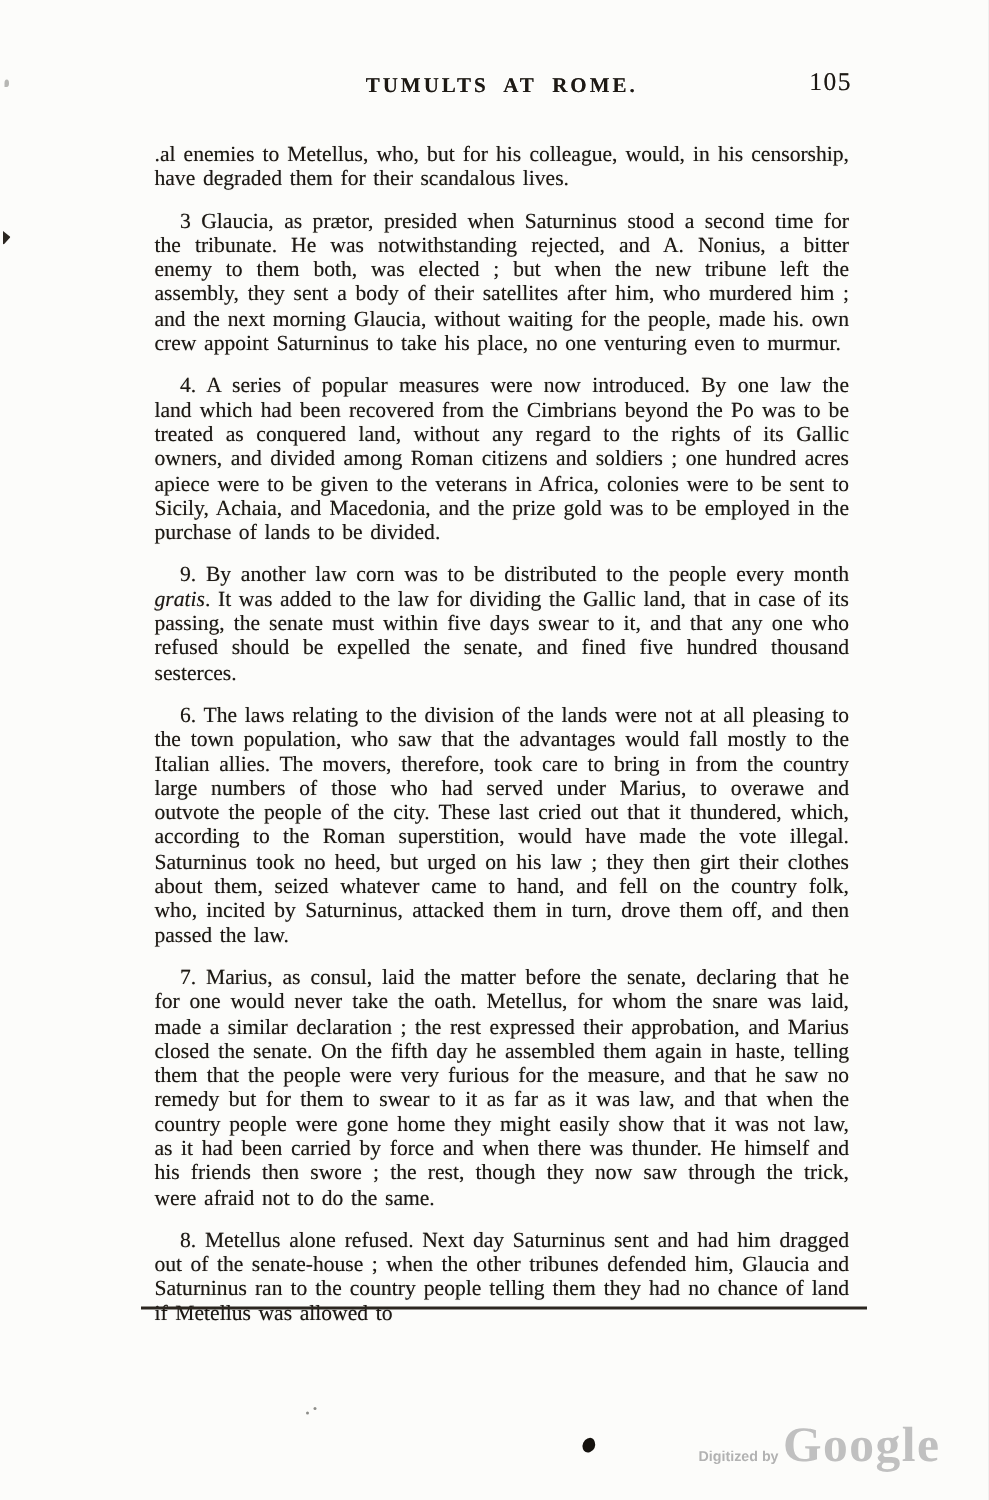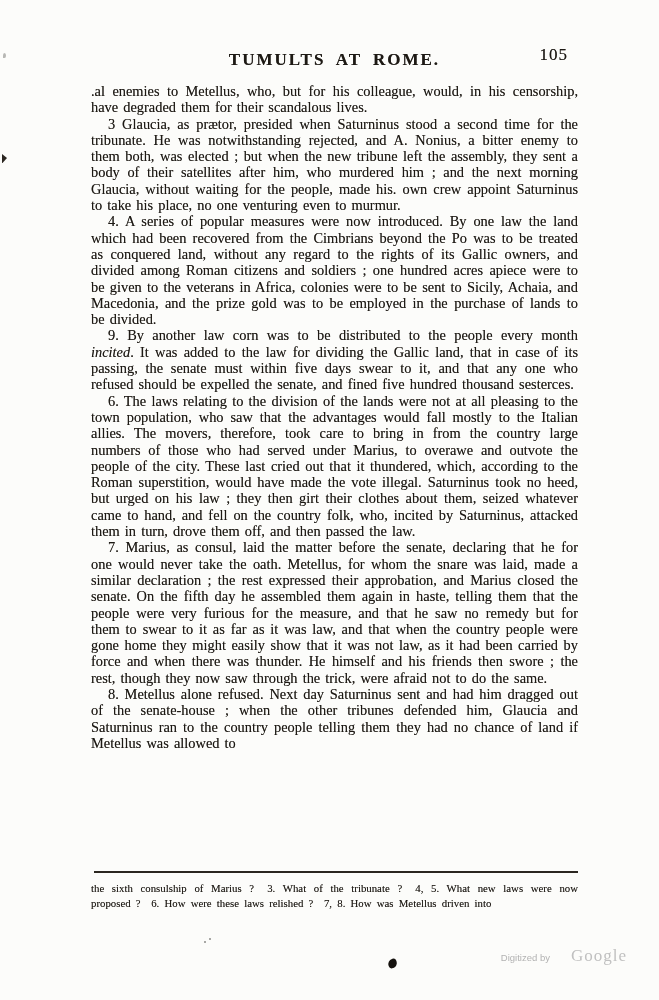--- a/index.html
+++ b/index.html
@@ -11,62 +11,63 @@
     font-family:"Liberation Serif", serif;
     color:#1d1914;
     overflow:hidden;
   }
   .running-head {
     position:absolute; left:91px; top:47px; width:487px; height:22px;
   }
   .head-title {
     position:absolute; left:0; right:0; top:3px;
     text-align:center;
-    font-size:17px; font-weight:700;
+    font-size:14px; font-weight:700;
     letter-spacing:2px; word-spacing:5px;
     text-shadow:0 0 0.4px rgba(29,25,20,0.6);
   }
   .page-number {
     position:absolute; right:10px; top:-2px;
     font-size:17px; font-weight:400; letter-spacing:1px;
     text-shadow:0 0 0.4px rgba(29,25,20,0.6);
   }
   .body-text {
     position:absolute; left:91px; top:83px; width:487px;
     text-align:justify;
     font-size:14.4px; line-height:16.3px;
     word-spacing:1.5px;
     text-shadow:0 0 0.45px rgba(29,25,20,0.55);
   }
-  .para { margin:0; padding:0; }
+  .para { margin:12px; padding:0; }
   .para.indent { text-indent:17px; }
   .italic { font-style:italic; }
   .footnote-rule {
     position:absolute; left:94px; top:871px; width:484px; height:2px;
     background:#2b2620;
   }
   .footnote {
     position:absolute; left:91px; top:881px; width:487px;
     text-align:justify;
     font-size:10.8px; line-height:15px;
     word-spacing:2.5px;
     text-shadow:0 0 0.35px rgba(29,25,20,0.5);
   }
   .watermark {
     position:absolute; top:946px; right:32px;
-    display:flex; align-items:baseline; gap:21px;
+    display:flex; align-items:baseline; gap:3px;
     user-select:none;
+    font-weight:bold;
   }
   .wm-prefix {
     font-family:"Liberation Sans", sans-serif;
     font-size:9.5px; color:#b2b2b2;
   }
   .wm-brand {
     font-family:"Liberation Serif", serif;
-    font-size:17px; color:#c0c0c0; letter-spacing:1px;
+    font-size:33px; color:#c0c0c0; letter-spacing:1px;
   }
   
   .speck { position:absolute; background:#2b2620; }
   .speck-edge-comma {
     left:3px; top:53px; width:3px; height:5px;
     background:#9a9a96; border-radius:50% 50% 50% 0; opacity:.7;
   }
   .speck-edge-wedge {
     left:2px; top:154px; width:5px; height:9px;
     clip-path:polygon(0 0, 100% 45%, 10% 100%, 0 100%);
@@ -93,31 +94,28 @@
   <div class="running-head">
     <span class="head-title">TUMULTS AT ROME.</span>
     <span class="page-number">105</span>
   </div>
 
   <div class="body-text">
 
   <p class="para"><span>.al enemies to Metellus, who, but for his colleague, would, in his censorship, have degraded them for their scandalous lives.</span></p>
       <p class="para indent"><span>3 Glaucia, as prætor, presided when Saturninus stood a second time for the tribunate.  He was notwithstanding rejected, and A. Nonius, a bitter enemy to them both, was elected ; but when the new tribune left the assembly, they sent a body of their satellites after him, who murdered him ;  and the next morning Glaucia, without waiting for the people, made his. own crew appoint Saturninus to take his place, no one venturing even to murmur.</span></p>
       <p class="para indent"><span>4. A series of popular measures were now introduced.  By one law the land which had been recovered from the Cimbrians beyond the Po was to be treated as conquered land, without any regard to the rights of its Gallic owners, and divided among Roman citizens and soldiers ;  one hundred acres apiece were to be given to the veterans in Africa, colonies were to be sent to Sicily, Achaia, and Macedonia, and the prize gold was to be employed in the purchase of lands to be divided.</span></p>
-      <p class="para indent"><span>9. By another law corn was to be distributed to the people every month </span><span class="italic">incited</span><span>.  It was added to the law for dividing the Gallic land, that in case of its passing, the senate must within five days swear to it, and that any one who refused should be expelled the senate, and fined five hundred thousand sesterces.</span></p>
+      <p class="para indent"><span>9. By another law corn was to be distributed to the people every month </span><span class="italic">gratis</span><span>.  It was added to the law for dividing the Gallic land, that in case of its passing, the senate must within five days swear to it, and that any one who refused should be expelled the senate, and fined five hundred thousand sesterces.</span></p>
       <p class="para indent"><span>6. The laws relating to the division of the lands were not at all pleasing to the town population, who saw that the advantages would fall mostly to the Italian allies.  The movers, therefore, took care to bring in from the country large numbers of those who had served under Marius, to overawe and outvote the people of the city.  These last cried out that it thundered, which, according to the Roman superstition, would have made the vote illegal.  Saturninus took no heed, but urged on his law ; they then girt their clothes about them, seized whatever came to hand, and fell on the country folk, who, incited by Saturninus, attacked them in turn, drove them off, and then passed the law.</span></p>
       <p class="para indent"><span>7. Marius, as consul, laid the matter before the senate, declaring that he for one would never take the oath.  Metellus, for whom the snare was laid, made a similar declaration ; the rest expressed their approbation, and Marius closed the senate.  On the fifth day he assembled them again in haste, telling them that the people were very furious for the measure, and that he saw no remedy but for them to swear to it as far as it was law, and that when the country people were gone home they might easily show that it was not law, as it had been carried by force and when there was thunder.  He himself and his friends then swore ; the rest, though they now saw through the trick, were afraid not to do the same.</span></p>
       <p class="para indent"><span>8. Metellus alone refused.  Next day Saturninus sent and had him dragged out of the senate-house ; when the other tribunes defended him, Glaucia and Saturninus ran to the country people telling them they had no chance of land if Metellus was allowed to</span></p>
     </div>
 
   <div class="footnote-rule"></div>
 
-  <div class="footnote">
-    <span>the sixth consulship of Marius ?  3. What of the tribunate ?  4, 5.  What new laws were now proposed ?  6.  How were these laws relished ?  7, 8.  How was Metellus driven into</span>
-  </div>
 
   <span class="speck speck-edge-comma"></span>
   <span class="speck speck-edge-wedge"></span>
   <span class="speck speck-dots"></span>
   <span class="speck speck-blob"></span>
 
   <div class="watermark">
     <span class="wm-prefix">Digitized by</span>
     <span class="wm-brand">Google</span>
   </div>

